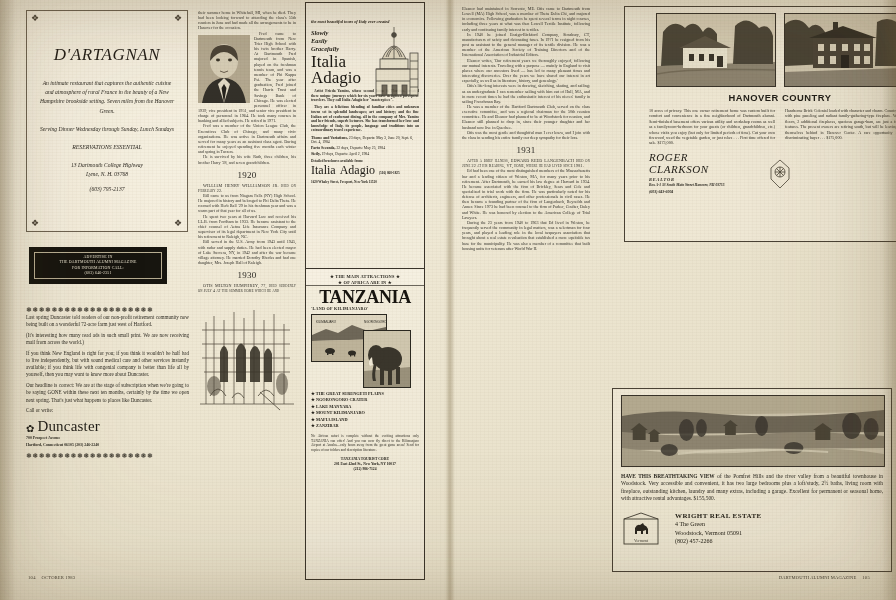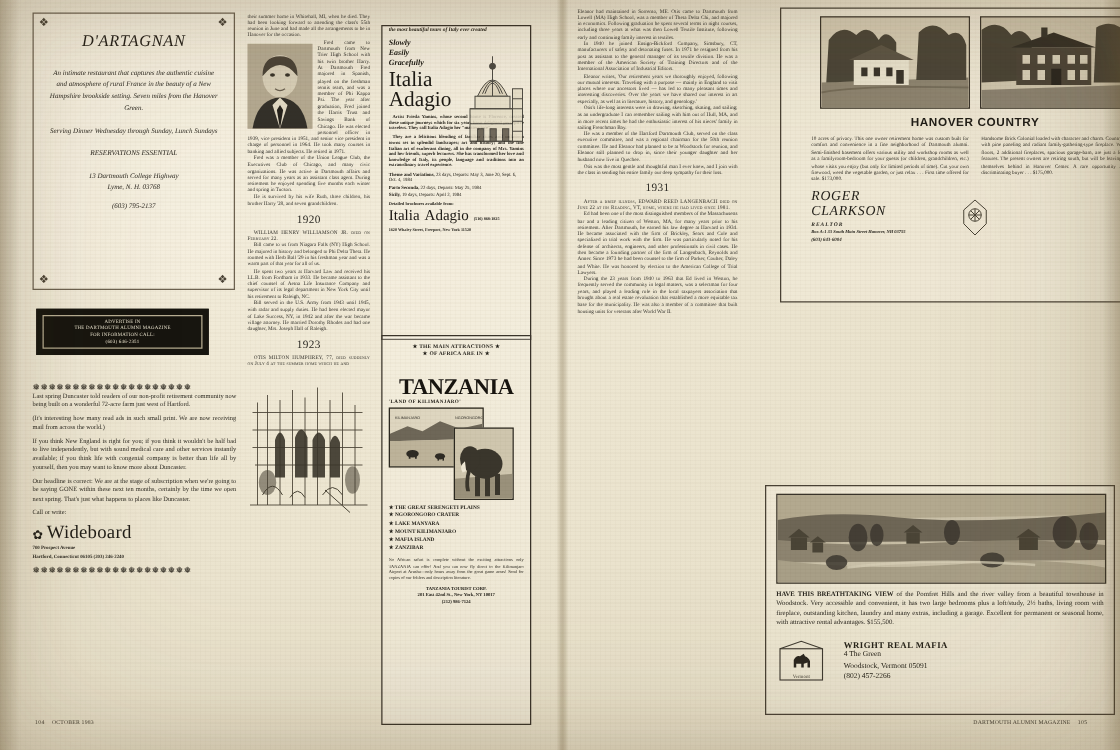--- a/index.html
+++ b/index.html
@@ -38,21 +38,21 @@
   .body-text p.noind{text-indent:0;}
   .yearhead{text-align:center;font-size:9px;line-height:12px;margin:4px 0 2px;
     font-family:"Liberation Serif", serif;color:#2a2823;letter-spacing:.3px;}
   .smallcaps{font-variant:small-caps;letter-spacing:.15px;}
 
   
   .dart-ad{position:absolute;left:26px;top:10px;width:160px;height:220px;
     border:1px solid #6d6250;background:rgba(255,252,242,.22);}
   .dart-ad .crn{position:absolute;width:9px;height:9px;color:#4a4235;font-size:9px;line-height:9px;}
   .dart-title{font-family:"Liberation Serif", serif;font-style:italic;
-    font-size:13px;text-align:center;margin-top:14px;letter-spacing:.6px;color:#241f18;}
+    font-size:17px;text-align:center;margin-top:34px;letter-spacing:.6px;color:#241f18;}
   .dart-body{font-style:italic;text-align:center;font-size:5.6px;line-height:9.2px;
     margin:14px 12px 0;color:#2c2820;}
   .dart-body .blk{margin-bottom:9px;}
   .dart-caps{font-style:italic;font-size:5.8px;}
 
   
   .adv-box{position:absolute;left:29px;top:247px;width:134px;height:33px;
     background:#17150f;border:2px solid #17150f;
     display:flex;align-items:center;justify-content:center;}
   .adv-inner{border:1px solid #b8ae93;width:126px;height:25px;
@@ -66,40 +66,40 @@
   .dunc-head{font-size:12.5px;line-height:15px;margin:4px 0 4px;color:#24211a;
     font-family:"Liberation Serif", serif;}
   .dunc-body{font-size:5.1px;line-height:7.2px;text-align:justify;color:#2f2c24;}
   .dunc-body p{margin:0 0 3.5px;}
   .dunc-logo{display:flex;align-items:flex-end;gap:3px;margin-top:5px;}
   .dunc-logo .mark{font-size:10px;line-height:10px;color:#23201a;}
   .dunc-logo .nm{font-size:15px;line-height:15px;color:#201d17;letter-spacing:.2px;}
   .dunc-addr{font-size:3.9px;line-height:5px;margin-top:2px;color:#2f2c24;font-weight:bold;}
 
   
-  .italia{position:absolute;left:305px;top:20px;width:108px;height:250px;
-    border:1.4px solid #3a342a;background:rgba(255,252,242,.25);padding:0 5px;}
+  .italia{position:absolute;left:305px;top:2px;width:108px;height:250px;
+    border:1.4px solid #3a342a;background:rgba(255,252,242,.25);padding:16px 5px;}
   .it-top{font-style:italic;font-weight:bold;font-size:4.3px;line-height:5.4px;color:#262219;}
   .it-slow{font-style:italic;font-weight:bold;font-size:6.4px;line-height:7.6px;margin-top:5px;color:#1f1c15;}
   .it-logo{font-size:17px;line-height:16px;margin-top:2px;color:#1b1813;font-family:"Liberation Serif", serif;}
   .it-body{font-size:3.7px;line-height:4.6px;text-align:justify;margin-top:3px;color:#2b2820;font-weight:bold;}
   .it-body p{margin:0 0 2.5px;text-indent:3px;}
   .it-tour{font-size:3.8px;line-height:4.8px;color:#262219;margin-top:1px;}
   .it-tour b{font-weight:bold;}
   .it-foot{font-size:3.5px;line-height:4.4px;margin-top:2px;font-weight:bold;color:#2b2820;}
   .it-logo2{font-size:12px;line-height:13px;color:#1b1813;margin-top:1px;}
   .it-addr{font-size:3.3px;line-height:4px;font-weight:bold;color:#2b2820;}
   .duomo{position:absolute;right:4px;top:20px;width:52px;height:88px;opacity:.85;}
 
   
   .tanz{position:absolute;left:305px;top:268px;width:108px;height:300px;
     border:1.2px solid #3a342a;background:rgba(255,252,242,.25);padding:5px 5px;}
   .tz-star{text-align:center;font-size:4.4px;line-height:6px;font-weight:bold;color:#221f18;letter-spacing:.2px;}
   .tz-name{font-size:18px;line-height:19px;text-align:center;font-weight:bold;color:#17140f;
-    letter-spacing:-.4px;font-family:"Liberation Serif", serif;margin-top:14px;}
+    letter-spacing:-.4px;font-family:"Liberation Serif", serif;margin-top:2px;}
   .tz-sub{font-size:4.1px;letter-spacing:.3px;font-weight:bold;color:#221f18;margin-top:-1px;}
   .tz-photos{position:relative;height:72px;margin-top:3px;}
   .tz-ph{position:absolute;border:1px solid #2b2820;background:#cfc6ae;overflow:hidden;}
   .tz-list{margin-top:5px;font-size:4.3px;line-height:6.4px;font-weight:bold;color:#211e17;}
   .tz-copy{margin-top:5px;font-size:3.5px;line-height:4.5px;text-align:justify;color:#2e2b23;}
   .tz-foot{margin-top:5px;text-align:center;font-size:3.7px;line-height:5px;font-weight:bold;color:#221f18;}
 
   
   .hanover{position:absolute;left:624px;top:6px;width:262px;height:222px;
     border:1.3px solid #4a4235;background:rgba(255,252,242,.2);padding:6px 24px;}
@@ -172,21 +172,21 @@
     <div class="dunc-rule">❅❅❅❅❅❅❅❅❅❅❅❅❅❅❅❅❅❅❅❅</div>
     <div class="dunc-body">
       <p>Last spring Duncaster told readers of our non-profit retirement community now being built on a wonderful 72-acre farm just west of Hartford.</p>
       <p>(It's interesting how many read ads in such small print. We are now receiving mail from across the world.)</p>
       <p>If you think New England is right for you; if you think it wouldn't be half bad to live independently, but with sound medical care and other services instantly available; if you think life with congenial company is better than life all by yourself, then you may want to know more about Duncaster.</p>
       <p>Our headline is correct: We are at the stage of subscription when we're going to be saying GONE within these next ten months, certainly by the time we open next spring. That's just what happens to places like Duncaster.</p>
       <p>Call or write:</p>
     </div>
     <div class="dunc-logo">
       <span class="mark">✿</span>
-      <span class="nm">Wideboard</span>
+      <span class="nm">Duncaster</span>
     </div>
     <div class="dunc-addr">700 Prospect Avenue</div>
     <div class="dunc-addr">Hartford, Connecticut 06105  (203) 246-2240</div>
     <div class="dunc-rule" style="margin-top:4px">❅❅❅❅❅❅❅❅❅❅❅❅❅❅❅❅❅❅❅❅</div>
   </div>
 
   <div class="col body-text" style="left:198px;top:10px;width:98px;">
     <p class="noind">their summer home in Whitehall, MI, when he died. They had been looking forward to attending the class's 55th reunion in June and had made all the arrangements to be in Hanover for the occasion.</p>
     <div class="portrait" style="margin-top:4px;">
       <svg viewBox="0 0 52 68" width="52" height="68">
@@ -202,21 +202,21 @@
       </svg>
     </div>
     <p>Fred came to Dartmouth from New Trier High School with his twin brother Harry. At Dartmouth Fred majored in Spanish, played on the freshman tennis team, and was a member of Phi Kappa Psi. The year after graduation, Fred joined the Harris Trust and Savings Bank of Chicago. He was elected personnel officer in 1939, vice president in 1951, and senior vice president in charge of personnel in 1964. He took many courses in banking and allied subjects. He retired in 1971.</p>
     <p>Fred was a member of the Union League Club, the Executives Club of Chicago, and many civic organizations. He was active in Dartmouth affairs and served for many years as an assistant class agent. During retirement he enjoyed spending five months each winter and spring in Tucson.</p>
     <p>He is survived by his wife Ruth, three children, his brother Harry '28, and seven grandchildren.</p>
     <div class="yearhead">1920</div>
     <p class="smallcaps">WILLIAM HENRY WILLIAMSON JR. died on February 22.</p>
     <p>Bill came to us from Niagara Falls (NY) High School. He majored in history and belonged to Phi Delta Theta. He roomed with Herb Ball '29 in his freshman year and was a warm part of that year for all of us.</p>
     <p>He spent two years at Harvard Law and received his LL.B. from Fordham in 1933. He became assistant to the chief counsel of Aetna Life Insurance Company and supervisor of its legal department in New York City until his retirement to Raleigh, NC.</p>
     <p>Bill served in the U.S. Army from 1943 until 1945, with radar and supply duties. He had been elected mayor of Lake Success, NY, in 1942 and after the war became village attorney. He married Dorothy Rhodes and had one daughter, Mrs. Joseph Hall of Raleigh.</p>
-    <div class="yearhead">1923</div>
+    <div class="yearhead">1930</div>
     <p class="smallcaps">OTIS MILTON HUMPHREY, 77, died suddenly on July 4 at the summer home which he and</p>
     <svg class="sketch" viewBox="0 0 98 116">
       <g stroke="#4a4436" stroke-width=".7" fill="none">
         <path d="M8 104 L8 22 M16 104 L16 16 M26 104 L26 20 M36 104 L36 12 M46 104 L46 18 M56 104 L56 10 M66 104 L66 20 M76 104 L76 14 M86 104 L86 24"></path>
         <path d="M4 30 L92 30 M4 44 L92 44 M4 58 L92 58 M6 72 L92 72"></path>
         <path d="M2 104 L96 104"></path>
       </g>
       <g fill="#3b362b" opacity=".9">
         <path d="M22 52 q4 -12 8 0 L30 82 L22 82 z"></path>
         <path d="M38 50 q5 -13 10 0 L48 82 L38 82 z"></path>
@@ -461,21 +461,21 @@
     <div class="wr-foot">
       <svg class="wr-badge" viewBox="0 0 40 34">
         <g stroke="#3f3a30" stroke-width=".9" fill="none">
           <rect x="3" y="7" width="34" height="25"></rect>
           <path d="M3 7 L20 1 L37 7"></path>
         </g>
         <path d="M14 16 q2 -4 5 -3 l3 -2 l1 2 q3 1 4 4 l0 5 l-2 0 l0 -4 l-3 1 l0 3 l-2 0 l0 -3 l-4 0 l0 3 l-2 0 z" fill="#2a261f"></path>
         <text x="20" y="30" font-size="4" fill="#3f3a30" text-anchor="middle" font-family="Liberation Serif, serif">Vermont</text>
       </svg>
       <div class="wr-info">
-        <div class="nm">WRIGHT REAL MAFIA</div>
+        <div class="nm">WRIGHT REAL ESTATE</div>
         <div>4 The Green</div>
         <div>Woodstock, Vermont 05091</div>
         <div>(802) 457-2266</div>
       </div>
     </div>
   </div>
 
   <div class="foot-l">
     <span>104</span>
     &nbsp;&nbsp;

